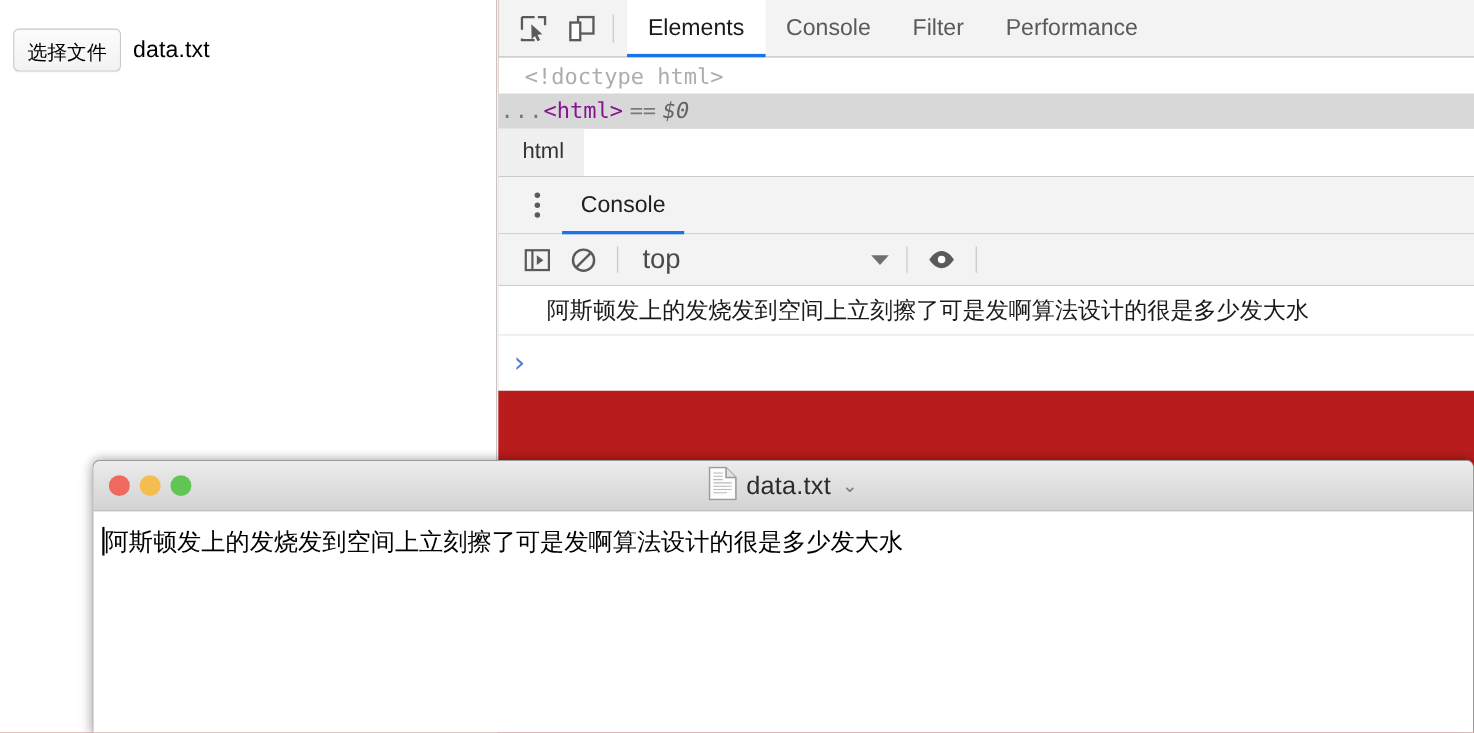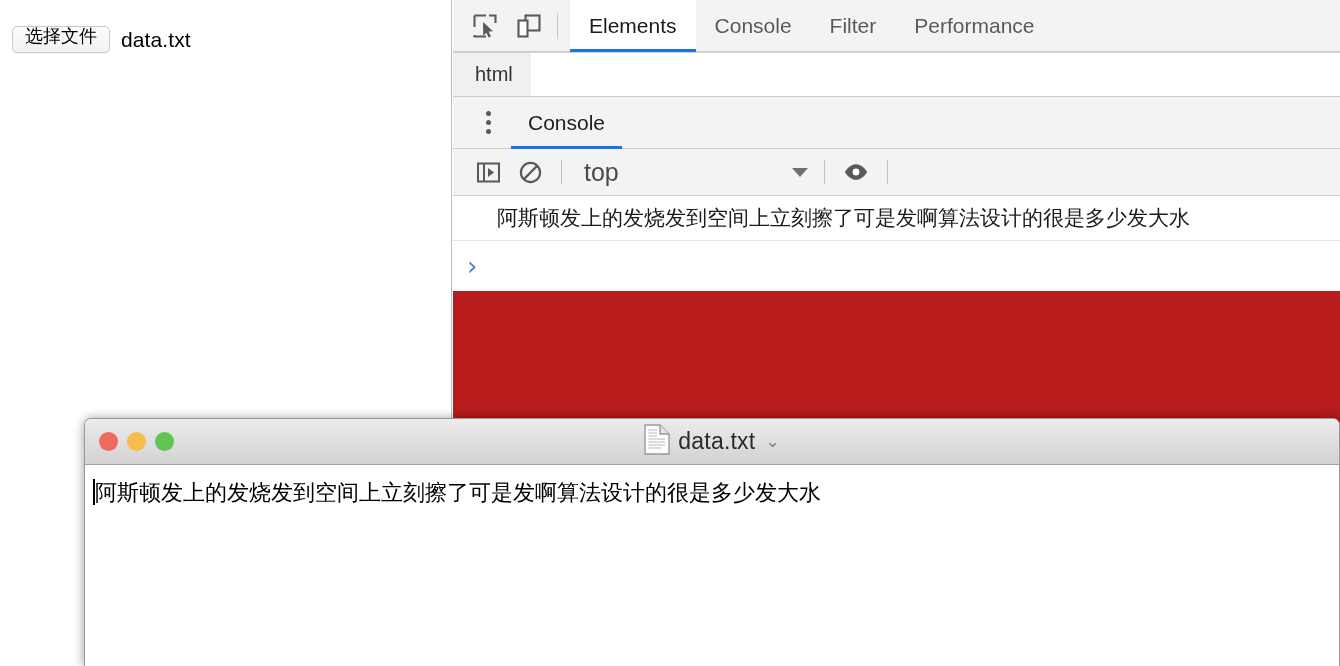--- a/index.html
+++ b/index.html
@@ -34,21 +34,21 @@
     align-items: center;
   }
   #choose-file-btn {
     font-family: "Liberation Sans", sans-serif;
     font-size: 18px;
     line-height: 1;
     color: #000;
     background: linear-gradient(#fcfcfc, #f2f2f2);
     border: 1px solid #c8c8c8;
     border-radius: 5px;
-    padding: 0 12px 7px 12px;
+    padding: 12px 12px 7px 12px;
     cursor: default;
     box-shadow: 0 1px 0 rgba(0,0,0,0.04);
   }
   #file-name {
     font-size: 21px;
     color: #000;
     margin-left: 11px;
     letter-spacing: 0.1px;
   }
 
@@ -399,20 +399,28 @@
       <span>Console</span>
     </div>
     <div class="dt-tab">
       <span>Filter</span>
     </div>
     <div class="dt-tab">
       <span>Performance</span>
     </div>
   </div>
 
+  <div id="dom-tree">
+    <div class="dom-row">
+      <span class="dom-doctype">&lt;!doctype html&gt;</span>
+    </div>
+    <div class="dom-row selected">
+      <span class="dom-ellipsis">...</span><span class="dom-punct">&lt;</span><span class="dom-tagname">html</span><span class="dom-punct">&gt;</span><span class="dom-eq">==</span><span class="dom-dollar">$0</span>
+    </div>
+  </div>
 
   <div id="dom-breadcrumb">
     <div id="crumb-html">
       <span>html</span>
     </div>
   </div>
 
   <div id="drawer">
     <div id="drawer-tabbar">
       <div id="drawer-menu-btn">

